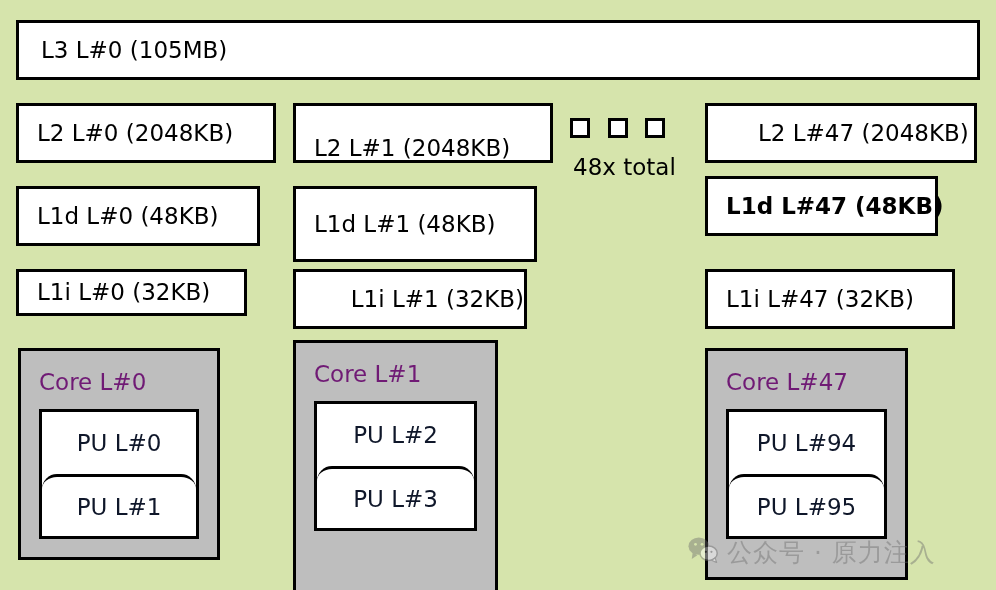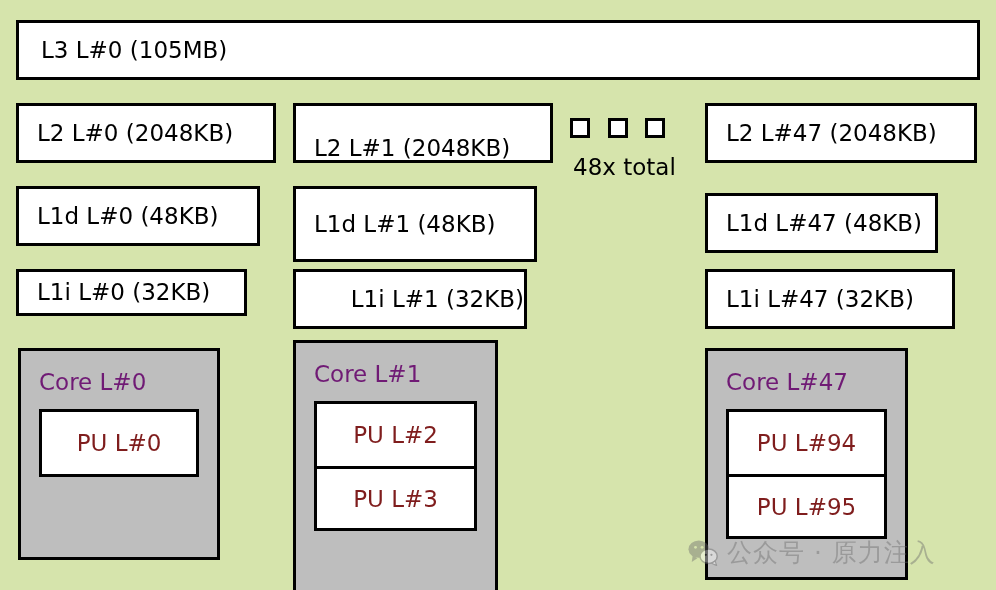--- a/index.html
+++ b/index.html
@@ -72,21 +72,22 @@
     box-sizing: border-box;
   }
   .pu {
     box-sizing: border-box;
     height: 62px;
     display: flex;
     align-items: center;
     justify-content: center;
     background: #ffffff;
     font-size: 23px;
-    color: #7f1d1d;
+    color: #0f172a;
+    border-radius: 15px;
   }
   .pu + .pu {
     border-top: 3px solid #000000;
   }
 
   
   .minibox {
     position: absolute;
     width: 20px;
     height: 20px;
@@ -101,21 +102,20 @@
     line-height: 1;
     white-space: nowrap;
   }
 
   
   .watermark {
     position: absolute;
     left: 688px;
     top: 536px;
     display: flex;
-    align-items: center;
     gap: 9px;
     opacity: 0.42;
     pointer-events: none;
   }
   .watermark .wm-text {
     font-size: 25px;
     color: #6b6b6b;
     letter-spacing: 1px;
     white-space: nowrap;
   }
@@ -133,53 +133,54 @@
   <div class="node cache l3" style="left:16px; top:20px; width:964px; height:60px;">
     <span class="label">L3 L#0 (105MB)</span>
   </div>
 
   <div class="node cache" style="left:16px; top:103px; width:260px; height:60px;">
     <span class="label">L2 L#0 (2048KB)</span>
   </div>
   <div class="node cache" style="left:293px; top:103px; width:260px; height:60px;align-items:flex-end;">
     <span class="label">L2 L#1 (2048KB)</span>
   </div>
-  <div class="node cache" style="left:705px; top:103px; width:272px; height:60px;">
+  <div class="node cache" style="left:705px; top:103px; width:272px; height:60px;padding-left:32px;">
     <span class="label">L2 L#47 (2048KB)</span>
   </div>
 
   <div class="minibox" style="left:570px; top:118px;"></div>
   <div class="minibox" style="left:608px; top:118px;"></div>
   <div class="minibox" style="left:645px; top:118px;"></div>
   <div class="total-label" style="left:573px; top:156px;">48x total</div>
 
   <div class="node cache" style="left:16px; top:186px; width:244px; height:60px;">
     <span class="label">L1d L#0 (48KB)</span>
   </div>
   <div class="node cache" style="left:293px; top:186px; width:244px; height:76px;">
     <span class="label">L1d L#1 (48KB)</span>
   </div>
-  <div class="node cache" style="left:705px; top:193px; width:233px; height:60px;">
+  <div class="node cache" style="left:705px; top:176px; width:233px; height:60px;font-weight:bold;">
     <span class="label">L1d L#47 (48KB)</span>
   </div>
 
   <div class="node cache" style="left:16px; top:269px; width:231px; height:47px;">
     <span class="label">L1i L#0 (32KB)</span>
   </div>
   <div class="node cache" style="left:293px; top:269px; width:234px; height:60px;justify-content:flex-end;">
     <span class="label">L1i L#1 (32KB)</span>
   </div>
   <div class="node cache" style="left:705px; top:269px; width:250px; height:60px;">
     <span class="label">L1i L#47 (32KB)</span>
   </div>
 
   <div class="node core" style="left:18px; top:348px; width:202px; height:212px;">
     <span class="core-label">Core L#0</span>
     <div class="pu-stack">
       <div class="pu">PU L#0</div>
+      <div class="pu">PU L#1</div>
     </div>
   </div>
 
   <div class="node core" style="left:293px; top:340px; width:205px; height:256px;">
     <span class="core-label">Core L#1</span>
     <div class="pu-stack">
       <div class="pu">PU L#2</div>
       <div class="pu">PU L#3</div>
     </div>
   </div>

